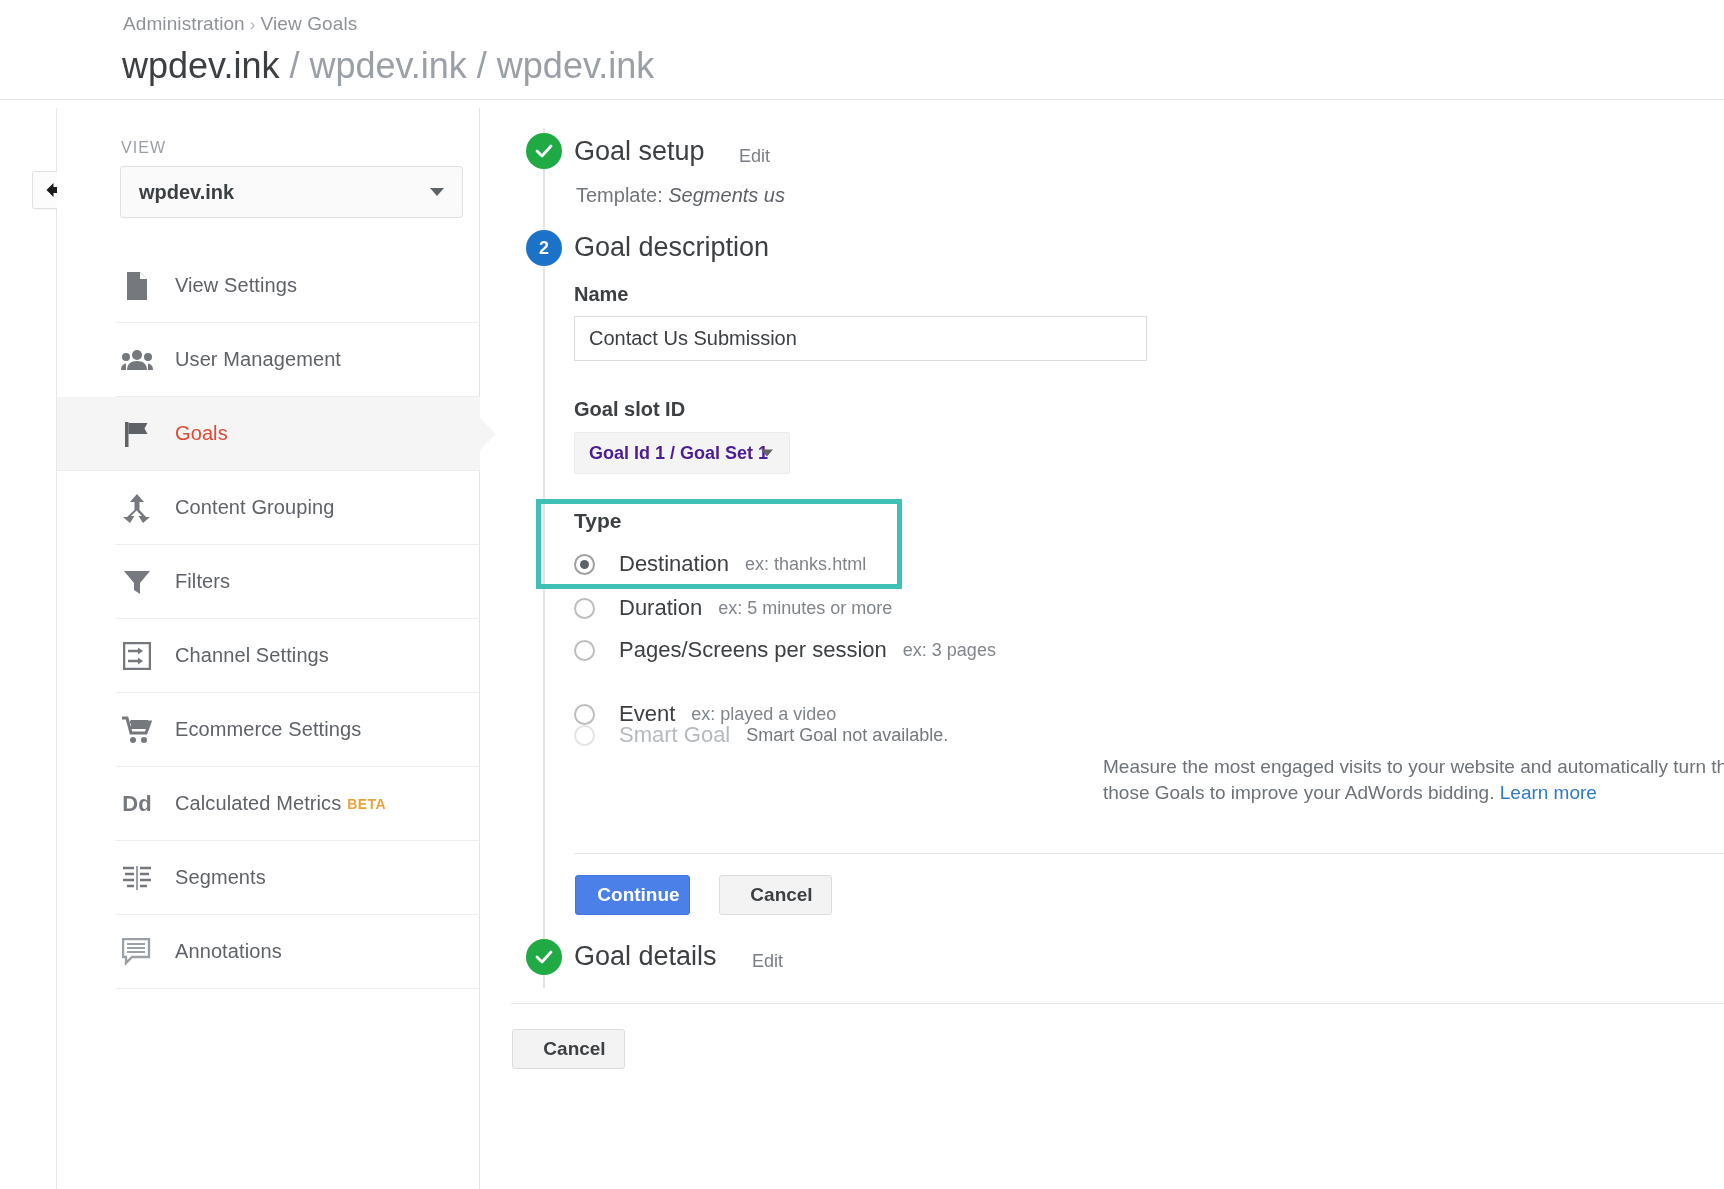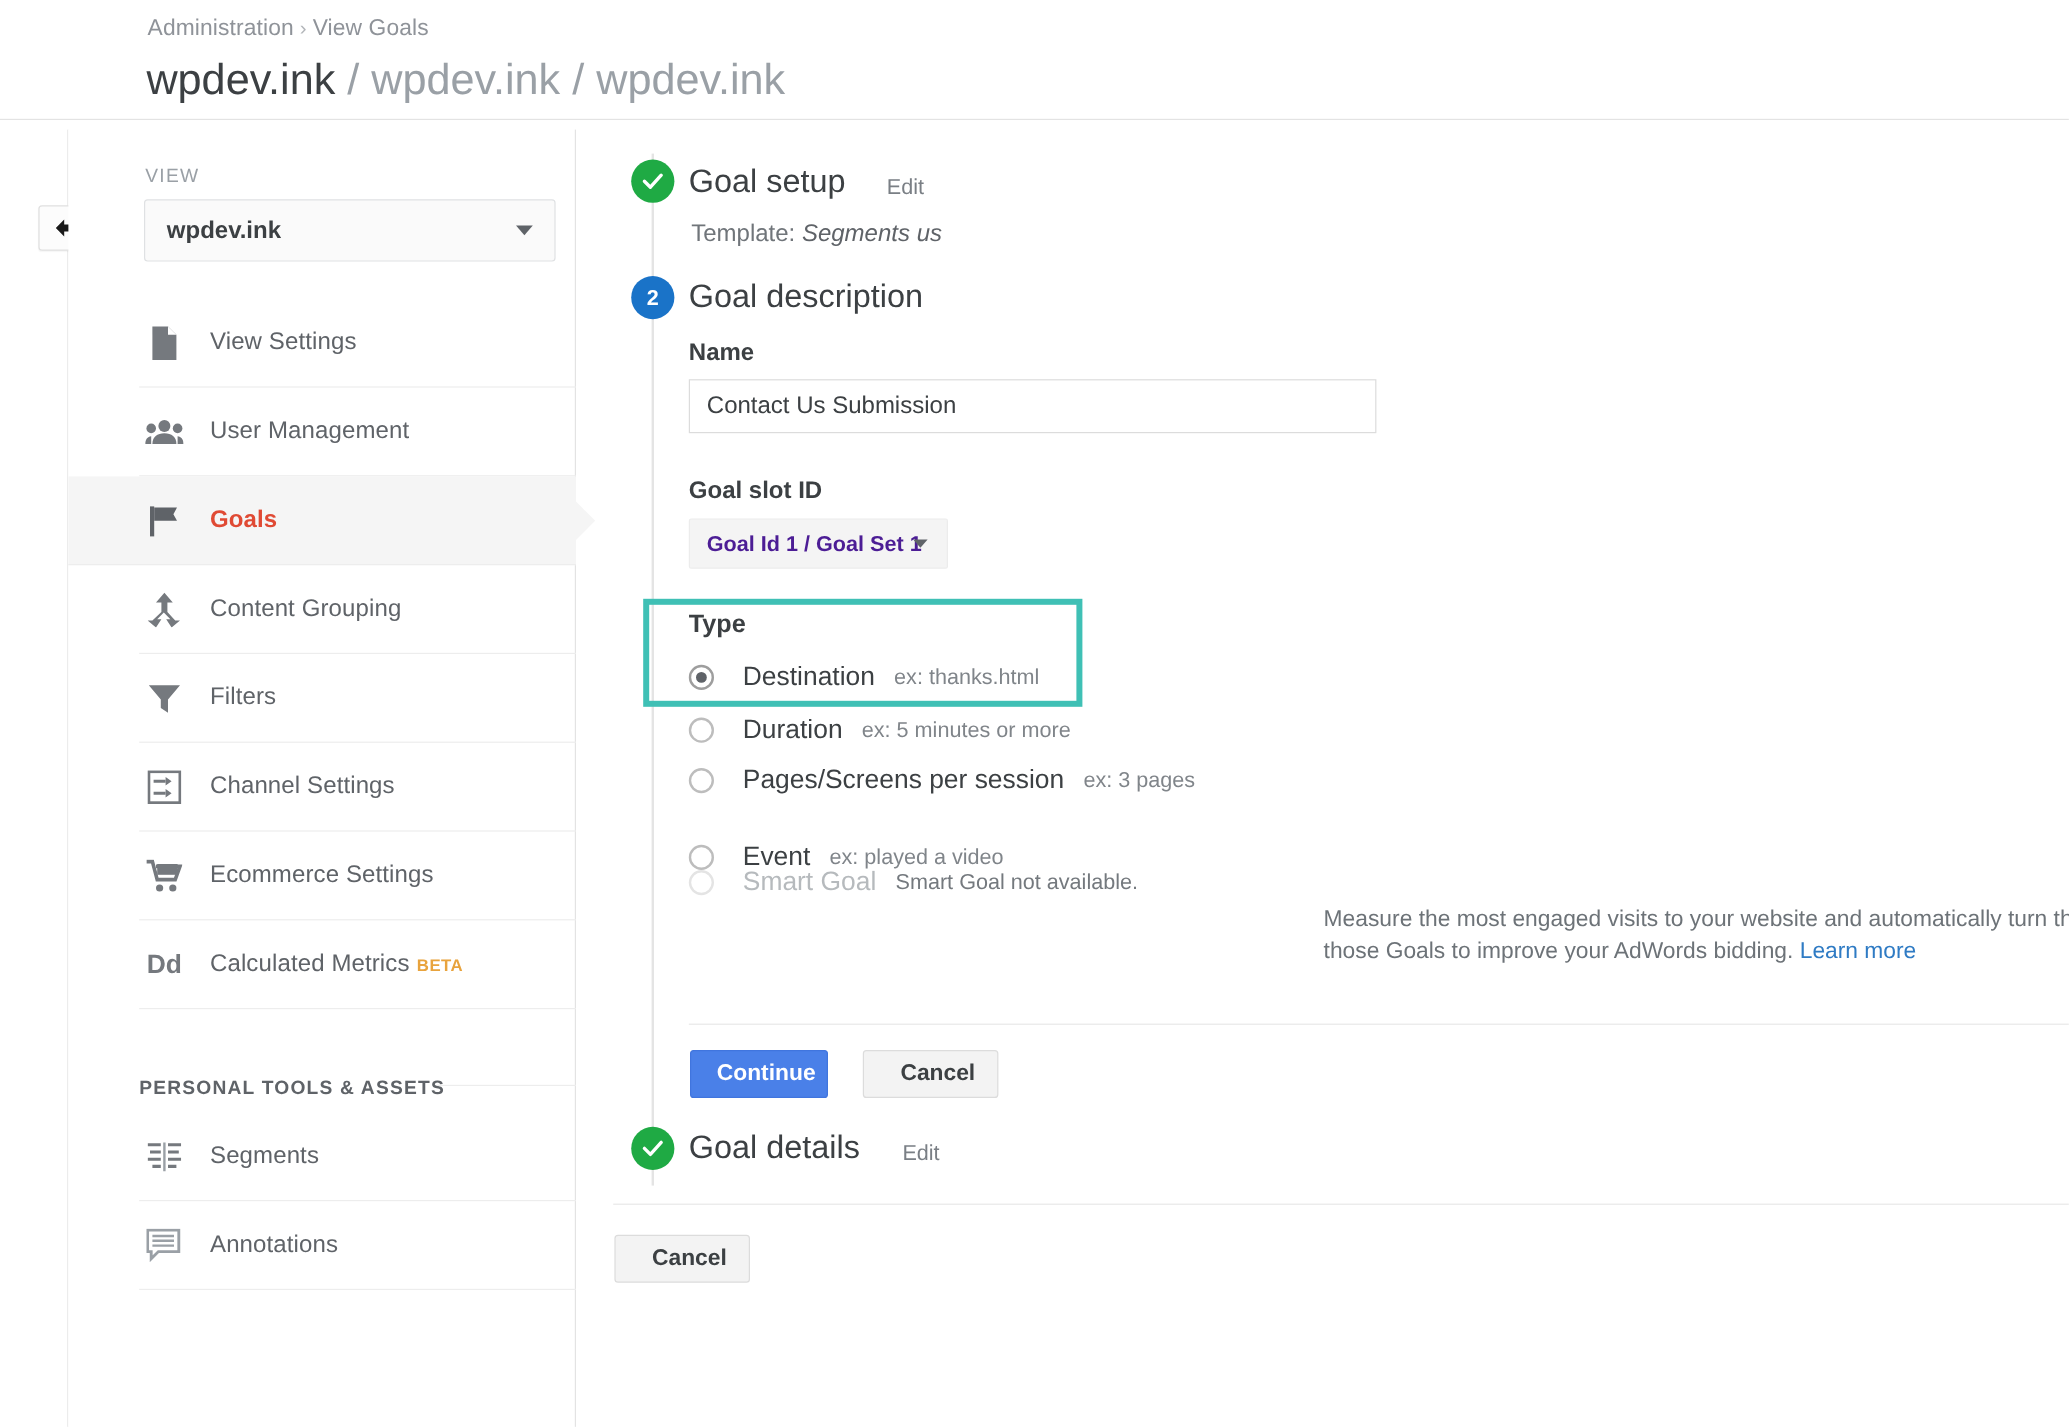--- a/index.html
+++ b/index.html
@@ -82,21 +82,21 @@
     margin-left: 0; padding-left: 59px;
   }
   .menu-item .icon {
     width: 42px; flex: 0 0 42px;
     display: flex; align-items: center; justify-content: center;
     color: #75797e;
   }
   .menu-item .lbl {
     margin-left: 17px; font-size: 20px; color: #5f6368; letter-spacing: .1px;
   }
-  .menu-item.active .lbl { color: #e04a34; font-weight: bold; }
+  .menu-item.active .lbl { color: #e04a34; font-weight: normal; }
   .beta {
     font-size: 14px; color: #e8a33d; font-weight: bold;
     margin-left: 6px; letter-spacing: .4px; text-align: right;
   }
   .active-arrow {
     position: absolute; right: -16px; top: 50%; transform: translateY(-50%);
     width: 0; height: 0;
     border-top: 16px solid transparent; border-bottom: 16px solid transparent;
     border-left: 16px solid #f5f5f5;
   }
@@ -320,24 +320,20 @@
     </div>
 
     <div class="menu-item">
       <span class="icon">
         <span style="font-size:22px;font-weight:bold;color:#75797e;font-family:'Liberation Sans',sans-serif;">Dd</span>
       </span>
       <span class="lbl">Calculated Metrics</span>
       <span class="beta">BETA</span>
     </div>
 
-    <div class="section-head">
-      <span>PERSONAL TOOLS &amp; ASSETS</span>
-      <span class="rule"></span>
-    </div>
 
     <div class="menu-item">
       <span class="icon">
         <svg width="28" height="26" viewBox="0 0 28 26">
           <path d="M0 3 h11 M2 9 h9 M0 15 h11 M4 21 h7" stroke="#75797e" stroke-width="2.6"></path>
           <path d="M14 1 v24" stroke="#9aa0a6" stroke-width="2"></path>
           <path d="M17 3 h11 M17 9 h9 M17 15 h11 M17 21 h7" stroke="#75797e" stroke-width="2.6"></path>
         </svg>
       </span>
       <span class="lbl">Segments</span>

